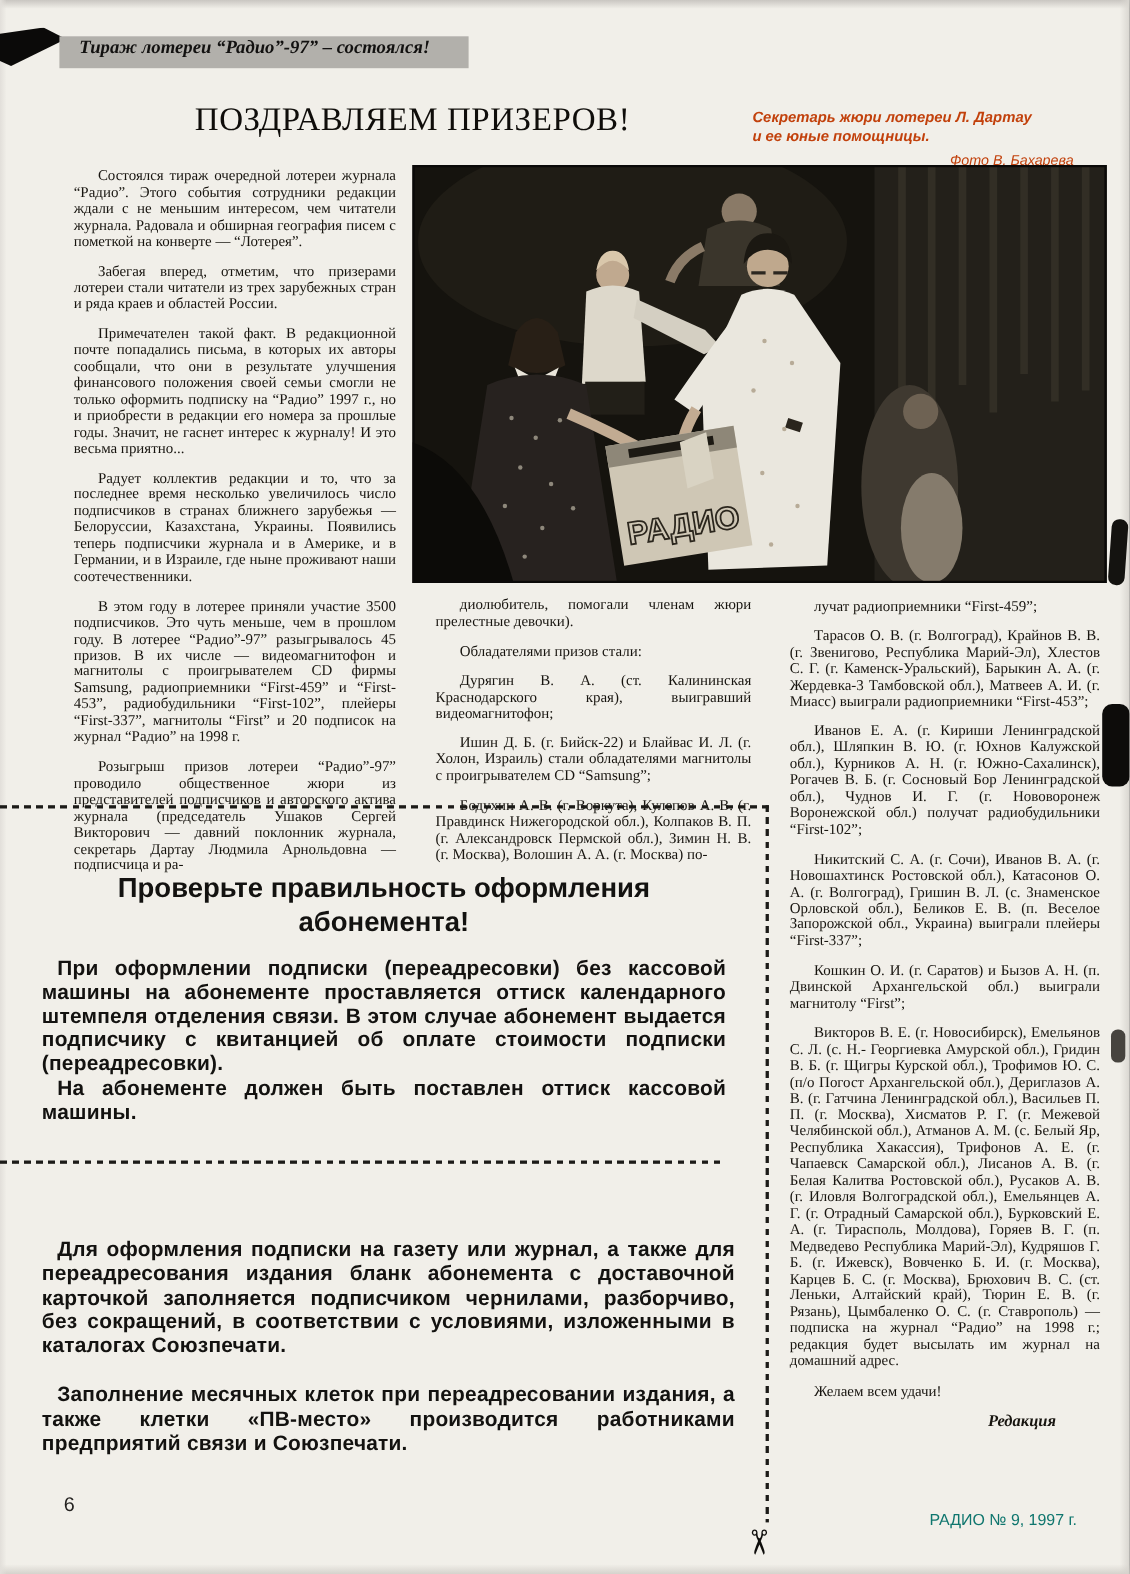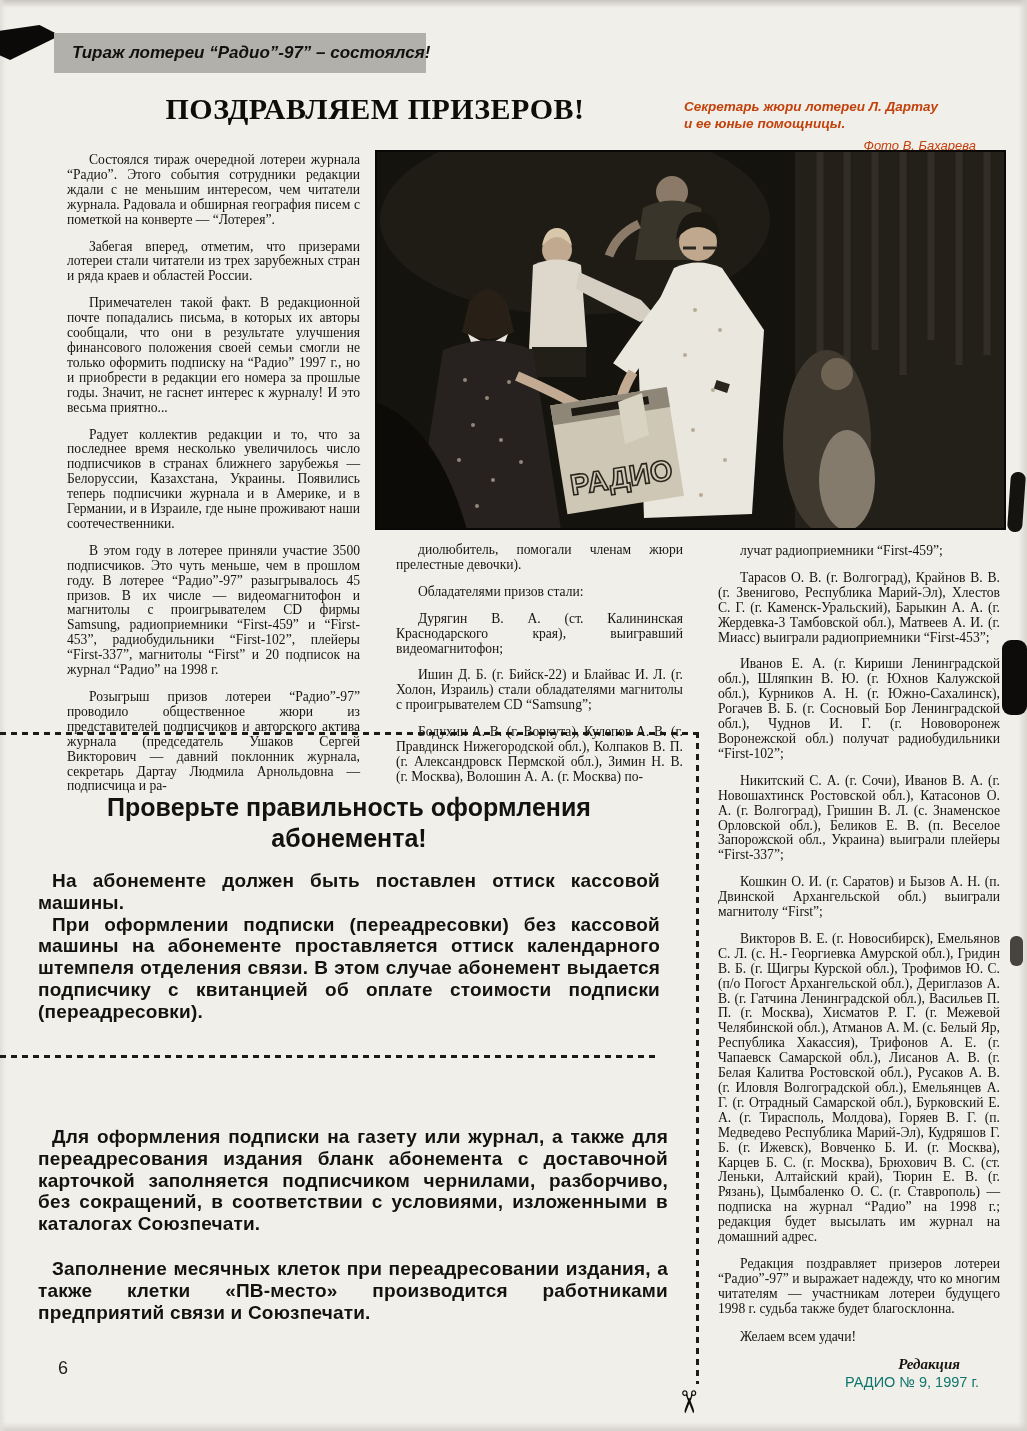--- a/index.html
+++ b/index.html
@@ -10,27 +10,27 @@
   .edge-right{position:absolute;right:0;top:0;width:9px;height:100%;background:linear-gradient(90deg,rgba(222,220,215,0),#d9d6d0);}
   .edge-bottom{position:absolute;left:0;bottom:0;width:100%;height:9px;background:linear-gradient(rgba(216,213,208,0),#d5d2cc);}
   .edge-left{position:absolute;left:0;top:0;width:6px;height:100%;background:linear-gradient(90deg,#e2dfda,rgba(226,223,218,0));}
   
   .art-corner{position:absolute;left:-4px;top:25px;width:64px;height:35px;background:#0b0a09;
               clip-path:polygon(0 18%,68% 0,100% 30%,22% 100%,0 82%);}
   .art-r1{position:absolute;left:1009px;top:472px;width:15px;height:60px;background:#141310;border-radius:7px;transform:rotate(4deg);}
   .art-r2{position:absolute;left:1002px;top:640px;width:25px;height:75px;background:#0d0c0a;border-radius:9px;}
   .art-r3{position:absolute;left:1010px;top:936px;width:13px;height:30px;background:#47443f;border-radius:6px;}
 
-  .banner{position:absolute;left:54px;top:33px;width:372px;height:40px;background:#b2b0ab;
-          display:flex;align-items:center;padding-left:18px;box-sizing:border-box;
-          font-family:Liberation Sans, sans-serif;font-weight:bold;font-style:italic;
+  .banner{position:absolute;left:54px;top:33px;width:372px;height:29px;background:#b2b0ab;
+          display:flex;align-items:flex-start;padding-left:18px;box-sizing:border-box;
+          font-family:Liberation Serif, serif;font-weight:bold;font-style:italic;
           font-size:17px;color:#121110;white-space:nowrap;}
 
   .headline{position:absolute;left:75px;top:92px;width:600px;text-align:center;
-            font-weight:bold;font-size:30px;letter-spacing:.5px;color:#0f0d0a;}
+            font-weight:normal;font-size:30px;letter-spacing:.5px;color:#0f0d0a;}
 
   .caption-wrap{position:absolute;left:684px;top:98px;width:292px;
             font-family:"Liberation Sans","DejaVu Sans",sans-serif;font-style:italic;color:#c2410c;}
   .caption{font-weight:bold;font-size:13.5px;line-height:1.28;white-space:pre-line;}
   .credit{margin-top:5px;text-align:right;font-size:13px;font-weight:500;}
 
   .photo{position:absolute;left:375px;top:150px;width:631px;height:380px;background:#16140f;}
   .photo svg{display:block;width:100%;height:100%;}
 
   .col{position:absolute;font-size:13.6px;line-height:14.9px;text-align:justify;}
@@ -186,35 +186,34 @@
     <p>Бодухин А. В. (г. Воркута), Кулепов А. В. (г. Правдинск Нижегородской обл.), Колпаков В. П. (г. Александровск Пермской обл.), Зимин Н. В. (г. Москва), Волошин А. А. (г. Москва) по-</p>
   </div>
 
   <div class="col col-right">
     <p>лучат радиоприемники “First-459”;</p>
     <p>Тарасов О. В. (г. Волгоград), Крайнов В. В. (г. Звенигово, Республика Марий-Эл), Хлестов С. Г. (г. Каменск-Уральский), Барыкин А. А. (г. Жердевка-3 Тамбовской обл.), Матвеев А. И. (г. Миасс) выиграли радиоприемники “First-453”;</p>
     <p>Иванов Е. А. (г. Кириши Ленинградской обл.), Шляпкин В. Ю. (г. Юхнов Калужской обл.), Курников А. Н. (г. Южно-Сахалинск), Рогачев В. Б. (г. Сосновый Бор Ленинградской обл.), Чуднов И. Г. (г. Нововоронеж Воронежской обл.) получат радиобудильники “First-102”;</p>
     <p>Никитский С. А. (г. Сочи), Иванов В. А. (г. Новошахтинск Ростовской обл.), Катасонов О. А. (г. Волгоград), Гришин В. Л. (с. Знаменское Орловской обл.), Беликов Е. В. (п. Веселое Запорожской обл., Украина) выиграли плейеры “First-337”;</p>
     <p>Кошкин О. И. (г. Саратов) и Бызов А. Н. (п. Двинской Архангельской обл.) выиграли магнитолу “First”;</p>
     <p>Викторов В. Е. (г. Новосибирск), Емельянов С. Л. (с. Н.- Георгиевка Амурской обл.), Гридин В. Б. (г. Щигры Курской обл.), Трофимов Ю. С. (п/о Погост Архангельской обл.), Дериглазов А. В. (г. Гатчина Ленинградской обл.), Васильев П. П. (г. Москва), Хисматов Р. Г. (г. Межевой Челябинской обл.), Атманов А. М. (с. Белый Яр, Республика Хакассия), Трифонов А. Е. (г. Чапаевск Самарской обл.), Лисанов А. В. (г. Белая Калитва Ростовской обл.), Русаков А. В. (г. Иловля Волгоградской обл.), Емельянцев А. Г. (г. Отрадный Самарской обл.), Бурковский Е. А. (г. Тирасполь, Молдова), Горяев В. Г. (п. Медведево Республика Марий-Эл), Кудряшов Г. Б. (г. Ижевск), Вовченко Б. И. (г. Москва), Карцев Б. С. (г. Москва), Брюхович В. С. (ст. Леньки, Алтайский край), Тюрин Е. В. (г. Рязань), Цымбаленко О. С. (г. Ставрополь) — подписка на журнал “Радио” на 1998 г.; редакция будет высылать им журнал на домашний адрес.</p>
-    <p>Редакция поздравляет призеров лотереи “Радио”-97” и выражает надежду, что ко многим читателям — участникам лотереи будущего 1998 г. судьба также будет благосклонна.</p>
     <p class="wish">Желаем всем удачи!</p>
     <div class="signature">Редакция</div>
   </div>
 
   <div class="dash-h cut-top"></div>
   <div class="dash-v cut-vert"></div>
   <div class="dash-h cut-mid"></div>
   <div class="scissors">✂</div>
 
   <div class="insert notice">
     <div class="notice-heading">Проверьте правильность оформления
 абонемента!</div>
+    <p>При оформлении подписки (переадресовки) без кассовой машины на абонементе проставляется оттиск календарного штемпеля отделения связи. В этом случае абонемент выдается подписчику с квитанцией об оплате стоимости подписки (переадресовки).</p>
     <p>На абонементе должен быть поставлен оттиск кассовой машины.</p>
-    <p>При оформлении подписки (переадресовки) без кассовой машины на абонементе проставляется оттиск календарного штемпеля отделения связи. В этом случае абонемент выдается подписчику с квитанцией об оплате стоимости подписки (переадресовки).</p>
   </div>
 
   <div class="insert rules">
     <p>Для оформления подписки на газету или журнал, а также для переадресования издания бланк абонемента с доставочной карточкой заполняется подписчиком чернилами, разборчиво, без сокращений, в соответствии с условиями, изложенными в каталогах Союзпечати.</p>
     <p class="gap">Заполнение месячных клеток при переадресовании издания, а также клетки «ПВ-место» производится работниками предприятий связи и Союзпечати.</p>
   </div>
 
   <div class="page-num">6</div>
   <div class="issue">РАДИО № 9, 1997 г.</div>
 

